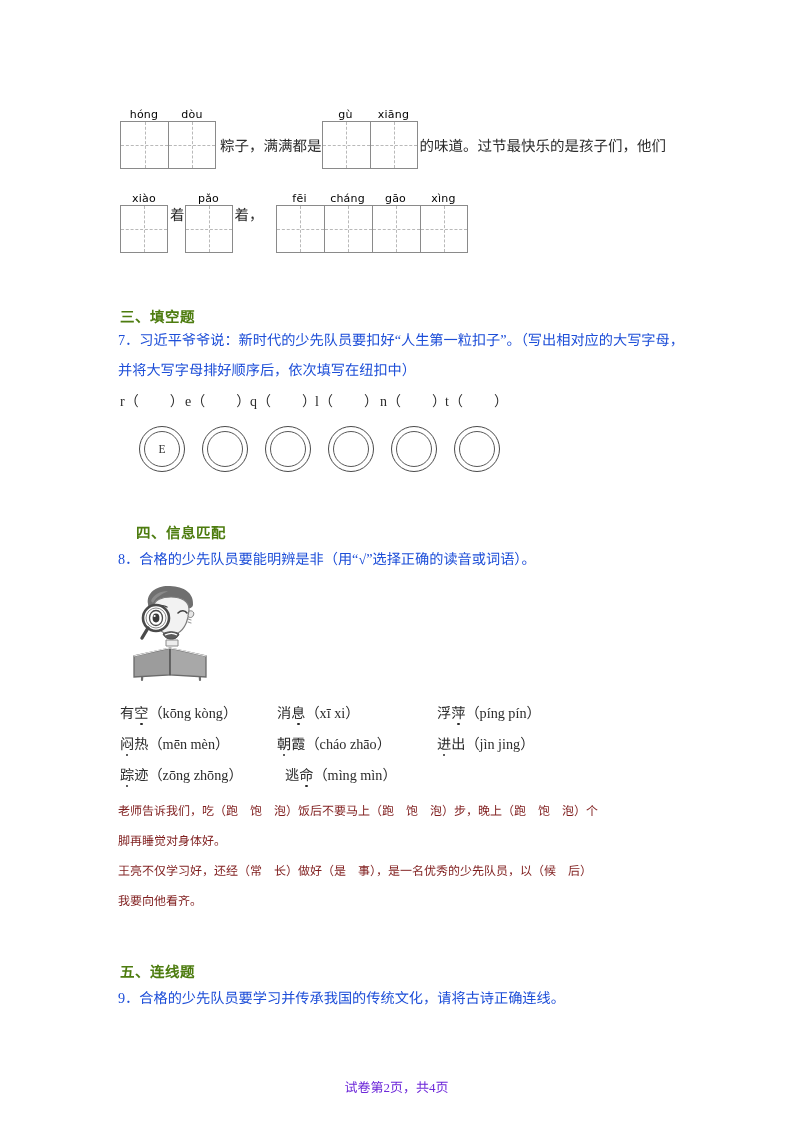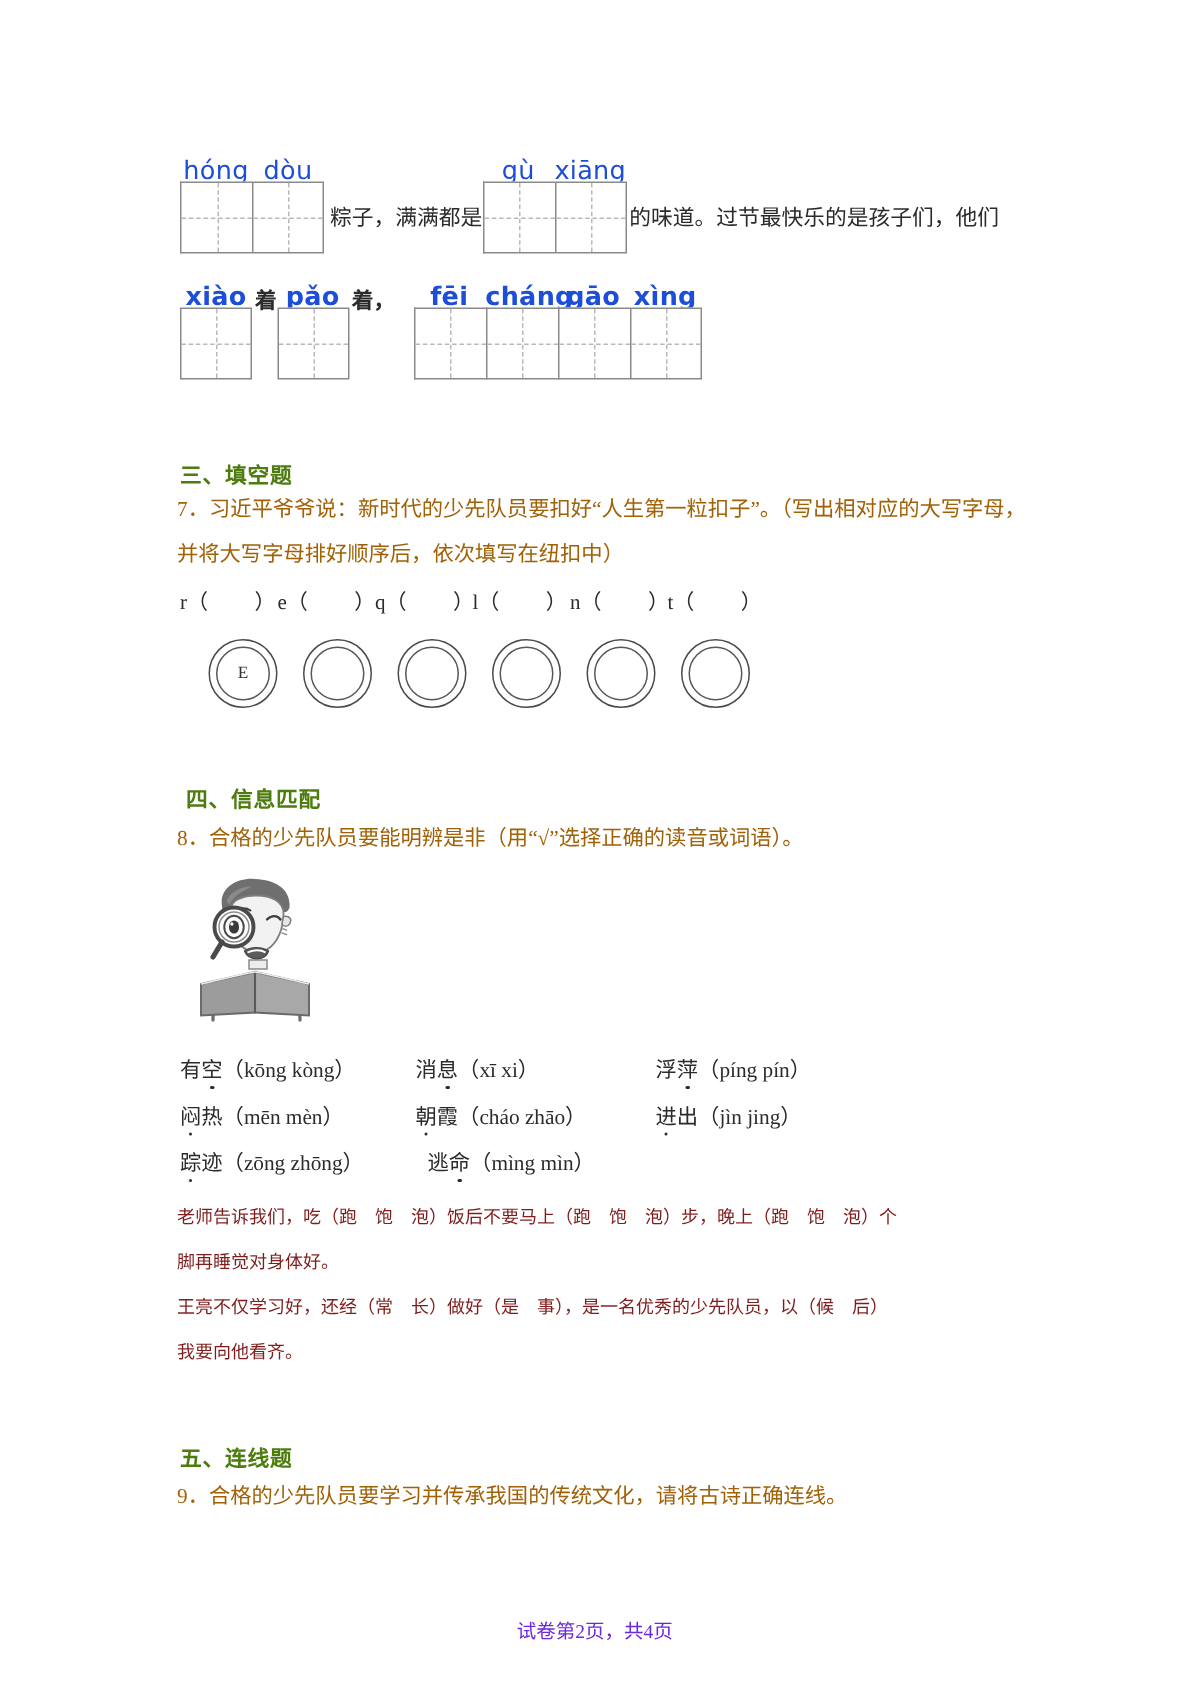--- a/index.html
+++ b/index.html
@@ -28,23 +28,23 @@
   .grid-block { position: absolute; }
   .pinyin-row {
     display: flex;
     height: 17px;
     align-items: flex-end;
   }
   .pinyin-label {
     width: 48px;
     text-align: center;
     font-family: "DejaVu Sans", "Liberation Sans", sans-serif;
-    font-size: 17px;
+    font-size: 11px;
     line-height: 13px;
-    color: #1d4ed8;
+    color: #000000;
     letter-spacing: .2px;
   }
   .cells { display: flex; }
   .cell {
     width: 48px;
     height: 48px;
     box-sizing: border-box;
     border: 1px solid #8a8a8a;
     border-right: none;
     position: relative;
@@ -84,21 +84,21 @@
     font-family: "DejaVu Sans", "Liberation Sans", sans-serif;
     font-weight: bold;
     font-size: 14.5px;
     color: #4d7c0f;
     letter-spacing: .5px;
   }
   .q-text {
     position: absolute;
     font-size: 14.2px;
     line-height: 30px;
-    color: #a16207;
+    color: #1d4ed8;
     width: 560px;
   }
   .q-text .line { display: block; white-space: nowrap; }
 
   
   .letters-row {
     position: absolute;
     display: flex;
     font-size: 14px;
     color: #2b2b2b;
@@ -228,21 +228,21 @@
         <div class="cells">
           <div class="cell"></div>
           <div class="cell"></div>
         </div>
       </div>
       <div class="inline-zh" style="padding:0 0 14px 2px;">的味道。过节最快乐的是孩子们，他们</div>
     </div>
   </div>
 
   <div class="grid-block" style="left:120px; top:188px;">
-    <div style="display:flex; align-items:flex-start;font-weight:bold;">
+    <div style="display:flex; align-items:center;">
       <div>
         <div class="pinyin-row">
           <div class="pinyin-label">xiào</div>
         </div>
         <div class="cells">
           <div class="cell"></div>
         </div>
       </div>
       <div class="inline-zh" style="padding:0 0 14px 2px;">着</div>
       <div>
@@ -313,21 +313,21 @@
       <div class="btn-inner"></div>
     </div>
     <div class="btn-circle">
       <div class="btn-inner"></div>
     </div>
     <div class="btn-circle">
       <div class="btn-inner"></div>
     </div>
   </div>
 
-  <div class="section-heading" style="left:124px; top:521px;">四、信息匹配</div>
+  <div class="section-heading" style="left:136px; top:521px;">四、信息匹配</div>
 
   <div class="q-text" style="left:118px; top:544px;">
     <span class="line">8．合格的少先队员要能明辨是非（用“√”选择正确的读音或词语）。</span>
   </div>
 
   <div class="illustration" style="left:122px; top:582px;">
     <svg width="96" height="102" viewBox="0 0 96 102" xmlns="http://www.w3.org/2000/svg">
 
       <path d="M26 22 C24 10, 36 3, 48 4 C62 4.5, 72 11, 71 23 C70 27, 66 27, 64 24 C62 19, 56 17, 50 18 C44 19, 37 22, 33 26 C30 29, 26 28, 26 22 Z" fill="#6f6f6f"></path>
       <path d="M29 19 C31 13, 38 9, 46 9 C40 12, 34 15, 31 21 Z" fill="#8a8a8a"></path>

